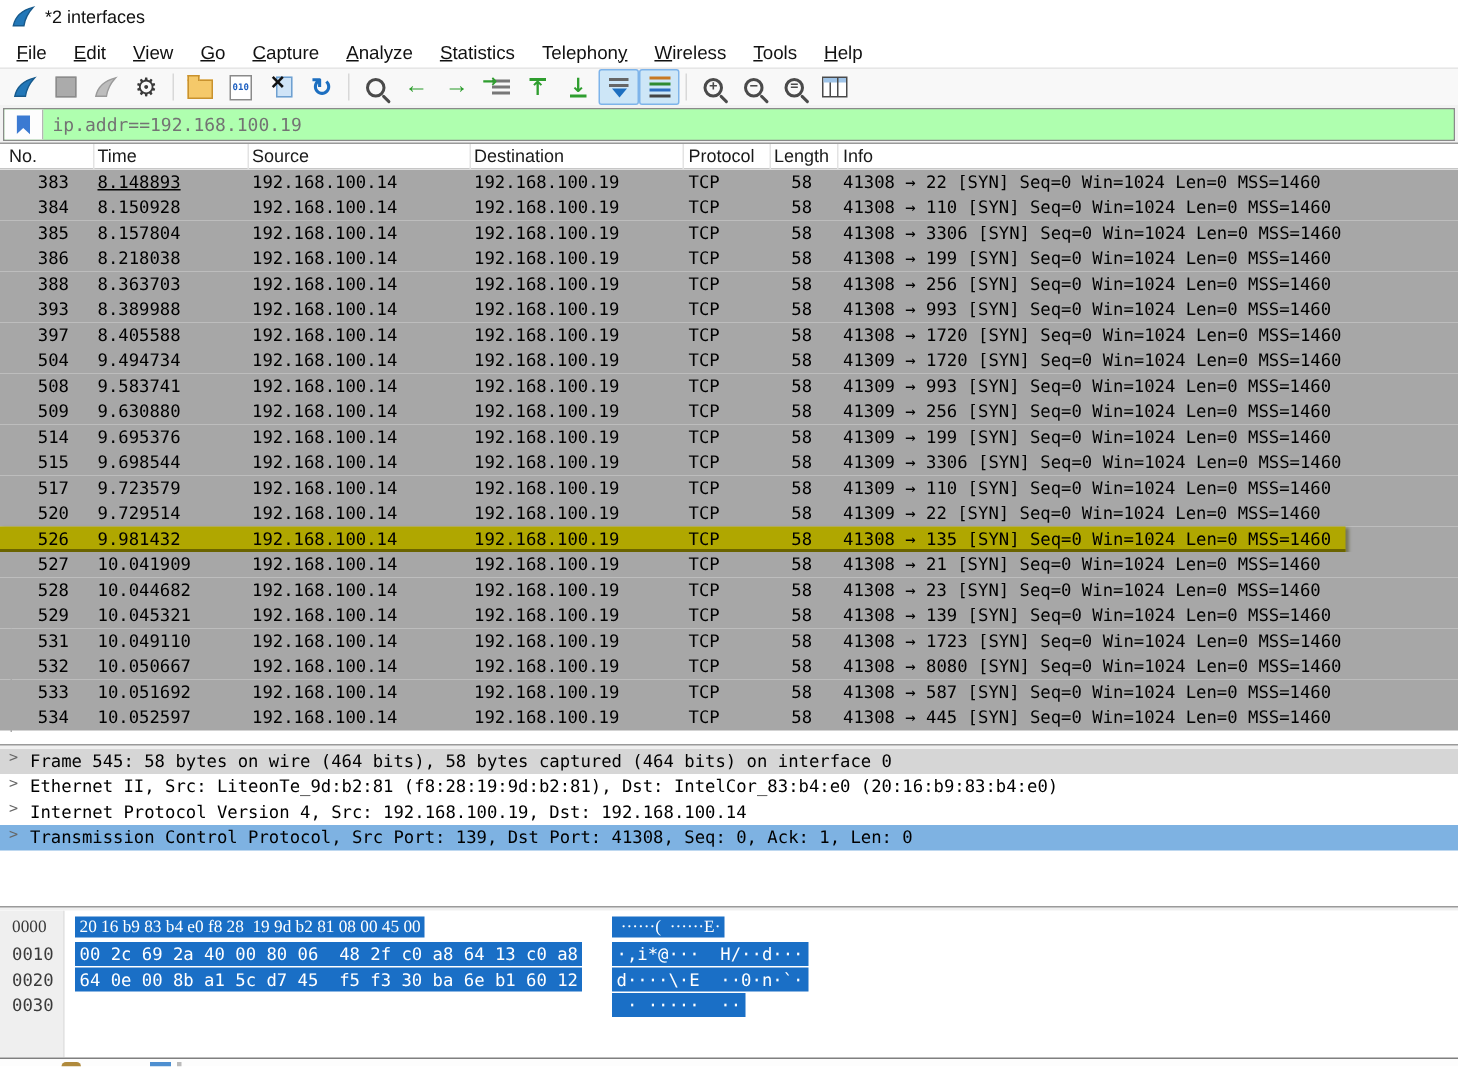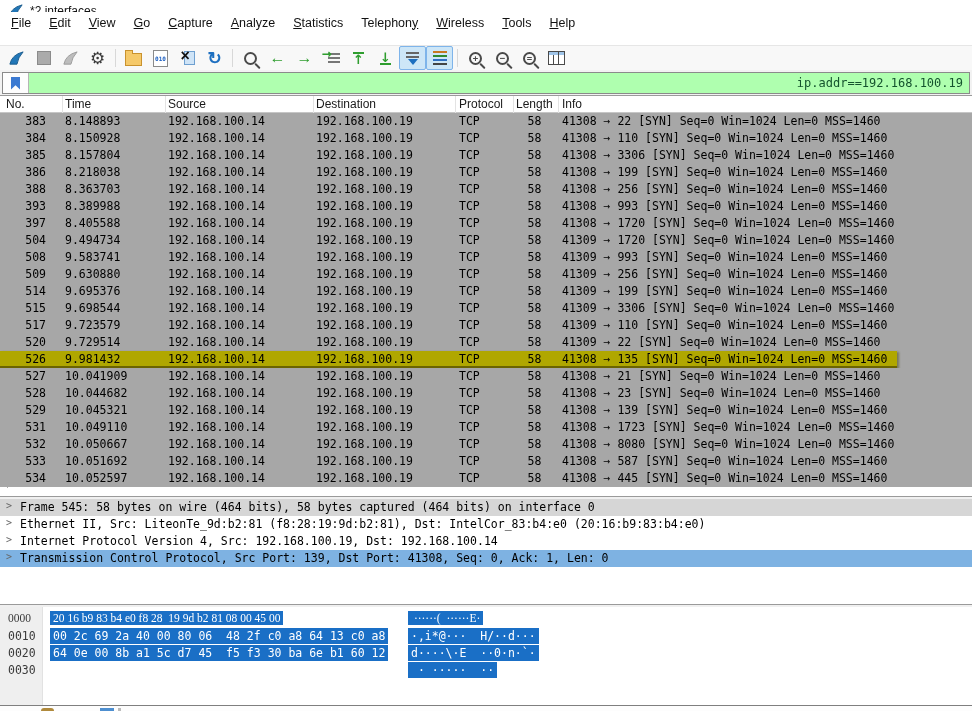--- a/index.html
+++ b/index.html
@@ -6,21 +6,21 @@
   #app{position:relative;width:972px;height:711px;background:#fff;overflow:hidden;
        font-family:"Liberation Sans",sans-serif;color:#000;}
   .mono{font-family:"DejaVu Sans Mono",monospace;}
 
   
   #titlebar{position:absolute;left:0;top:0;width:972px;height:24px;background:#fff;}
   #titlebar .fin{position:absolute;left:7px;top:3px;}
   #titlebar .ttl{position:absolute;left:30px;top:4px;font-size:12px;color:#111;}
 
   
-  #menubar{position:absolute;left:0;top:12px;width:972px;height:21px;background:#fff;
+  #menubar{position:absolute;left:0;top:24px;width:972px;height:21px;background:#fff;
            display:flex;align-items:center;padding-left:2px;box-sizing:border-box;}
   .menu-item{font-size:12.5px;padding:2px 9px;color:#111;cursor:default;}
 
   
   #toolbar{position:absolute;left:0;top:45px;width:972px;height:25px;background:#f8f8f8;
            border-top:1px solid #e6e6e6;display:flex;align-items:center;padding-left:3px;box-sizing:border-box;}
   .tb-btn{width:25px;height:22px;display:inline-flex;align-items:center;justify-content:center;
           border:1px solid transparent;border-radius:2px;margin:0 0px;position:relative;}
   .tb-btn.active{background:#cde6f7;border:1px solid #7eb4ea;}
   .tb-sep{width:1px;height:18px;background:#d8d8d8;margin:0 4px;}
@@ -59,21 +59,21 @@
   
   #filterbar{position:absolute;left:0;top:70px;width:972px;height:26px;background:#f2f2f2;
              border-bottom:1px solid #9a9a9a;box-sizing:border-box;}
   #filter-field{position:absolute;left:2px;top:2px;width:966px;height:20px;border:1px solid #8a8a8a;
                 display:flex;align-items:stretch;background:#afffaf;}
   #bookmark-btn{width:25px;background:#fdfdfd;border-right:1px solid #b5b5b5;display:flex;
                 align-items:center;justify-content:center;}
   .bookmark-ic{width:9px;height:13px;background:#3b7ad2;
                clip-path:polygon(0 0,100% 0,100% 100%,50% 68%,0 100%);}
   #filter-input{flex:1;border:none;outline:none;background:#afffaf;
-                font:12px "DejaVu Sans Mono",monospace;color:#14532d;padding:0 6px;text-align:right;}
+                font:12px "DejaVu Sans Mono",monospace;color:#737373;padding:0 6px;}
 
   
   #pkt-header{position:absolute;left:0;top:96px;width:972px;height:17px;background:#fff;
               border-bottom:1px solid #c6c6c6;box-sizing:border-box;}
   .hdr-cell{position:absolute;top:1px;font-size:12px;color:#1a1a1a;white-space:nowrap;}
   .hdr-sep{position:absolute;top:0;width:1px;height:17px;background:#e3e3e3;}
   #pkt-list{position:absolute;left:0;top:113px;width:972px;height:383px;background:#fff;overflow:hidden;}
   .pkt-row{position:absolute;left:0;width:972px;height:17px;background:#a7a7a7;
            font-size:11.5px;color:#000;}
   .pkt-row span{position:absolute;top:1px;white-space:nowrap;}
@@ -265,21 +265,21 @@
       <span class="hdr-sep" style="left: 313px;"></span>
       <span class="hdr-sep" style="left: 455px;"></span>
       <span class="hdr-sep" style="left: 513px;"></span>
       <span class="hdr-sep" style="left: 558px;"></span>
     </div>
 
   <div id="pkt-list" class="mono">
     <div id="related-ind"></div>
   <div class="pkt-row" style="top: 0px;">
         <span class="c-no" style="z-index: 1;">383</span>
-        <span class="c-time" style="z-index: 1;">8.148893</span>
+        <span class="c-time" style="z-index: 1; text-decoration: underline;">8.148893</span>
         <span class="c-src" style="z-index: 1;">192.168.100.14</span>
         <span class="c-dst" style="z-index: 1;">192.168.100.19</span>
         <span class="c-proto" style="z-index: 1;">TCP</span>
         <span class="c-len" style="z-index: 1;">58</span>
         <span class="c-info" style="z-index: 1;">41308 → 22 [SYN] Seq=0 Win=1024 Len=0 MSS=1460</span>
       </div>
       <div class="pkt-row" style="top: 17px;">
         <span class="c-no" style="z-index: 1;">384</span>
         <span class="c-time" style="z-index: 1;">8.150928</span>
         <span class="c-src" style="z-index: 1;">192.168.100.14</span>

